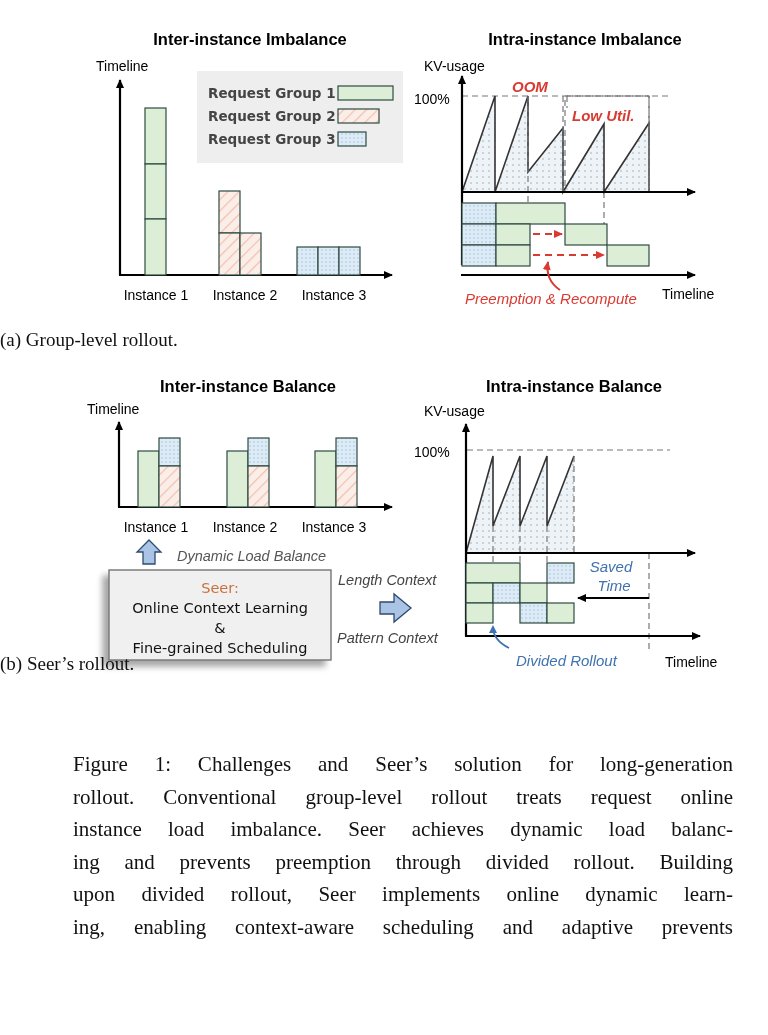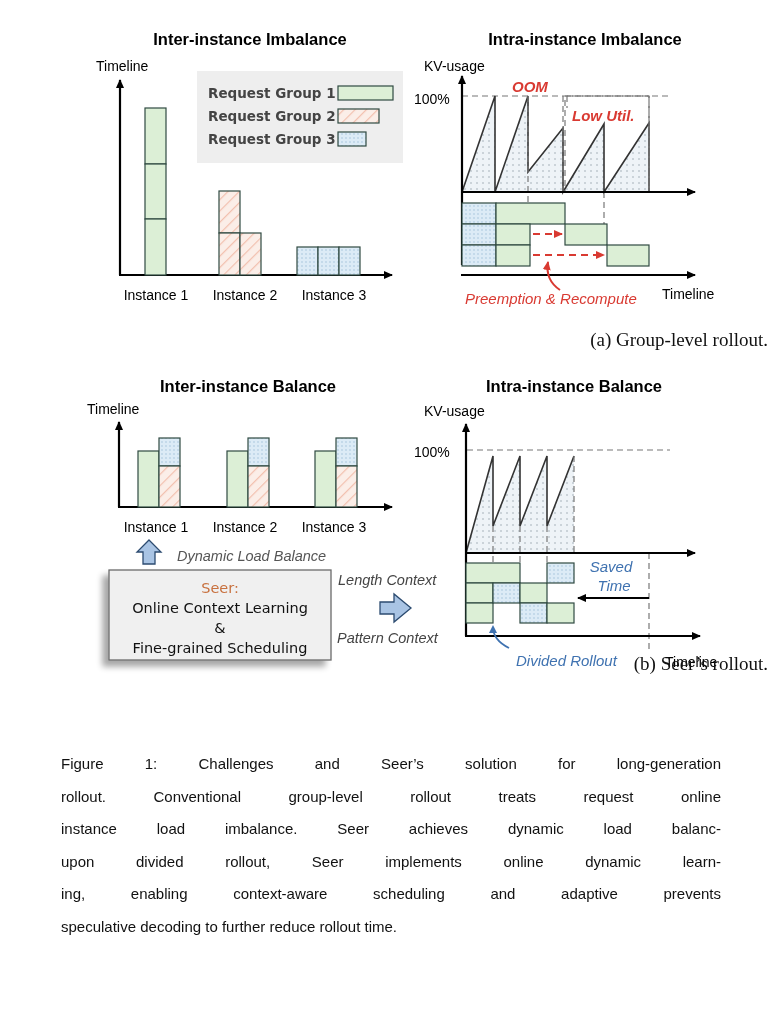--- a/index.html
+++ b/index.html
@@ -1,25 +1,25 @@
 <!DOCTYPE html>
 <html><head>
 <meta charset="utf-8">
 <style>
   html, body { margin: 0; padding: 0; background: #ffffff; }
   body { width: 768px; height: 1035px; position: relative; overflow: hidden; }
   #fig { position: absolute; left: 0; top: 0; }
   .sans { font-family: "Liberation Sans", "DejaVu Sans", sans-serif; }
   .caption-sub {
-    position: absolute; left: 0; width: 768px; text-align: right;
+    position: absolute; left: 0; width: 768px; text-align: left;
     font-family: "Liberation Serif", "DejaVu Serif", serif; font-size: 19px; color: #111;
   }
   .fig-caption {
-    position: absolute; left: 61px; top: 748px; width: 660px;
-    font-family: Liberation Sans, sans-serif; font-size: 15px;
+    position: absolute; left: 73px; top: 748px; width: 660px;
+    font-family: Liberation Serif, serif; font-size: 21px;
     line-height: 32.6px; color: #111; text-align: justify;
   }
   .fig-caption .line { display: block; text-align: justify; text-align-last: justify; white-space: nowrap; }
   .fig-caption .line.last { text-align-last: left; }
 </style>
 </head>
 <body>
 
 <svg id="fig" width="768" height="740" viewBox="0 0 768 740" xmlns="http://www.w3.org/2000/svg">
   <defs>
@@ -219,16 +219,16 @@
   </g>
 </svg>
 
 <div class="caption-sub" style="top:329px">(a) Group-level rollout.</div>
 <div class="caption-sub" style="top:653px">(b) Seer’s rollout.</div>
 
 <div class="fig-caption">
   <span class="line">Figure 1: Challenges and Seer’s solution for long-generation</span>
   <span class="line">rollout. Conventional group-level rollout treats request online</span>
   <span class="line">instance load imbalance. Seer achieves dynamic load balanc-</span>
+  <span class="line">ing and prevents preemption through divided rollout. Building</span>
   <span class="line">upon divided rollout, Seer implements online dynamic learn-</span>
   <span class="line">ing, enabling context-aware scheduling and adaptive prevents</span>
-  <span class="line last">speculative decoding to further reduce rollout time.</span>
 </div>
 
 </body></html>

